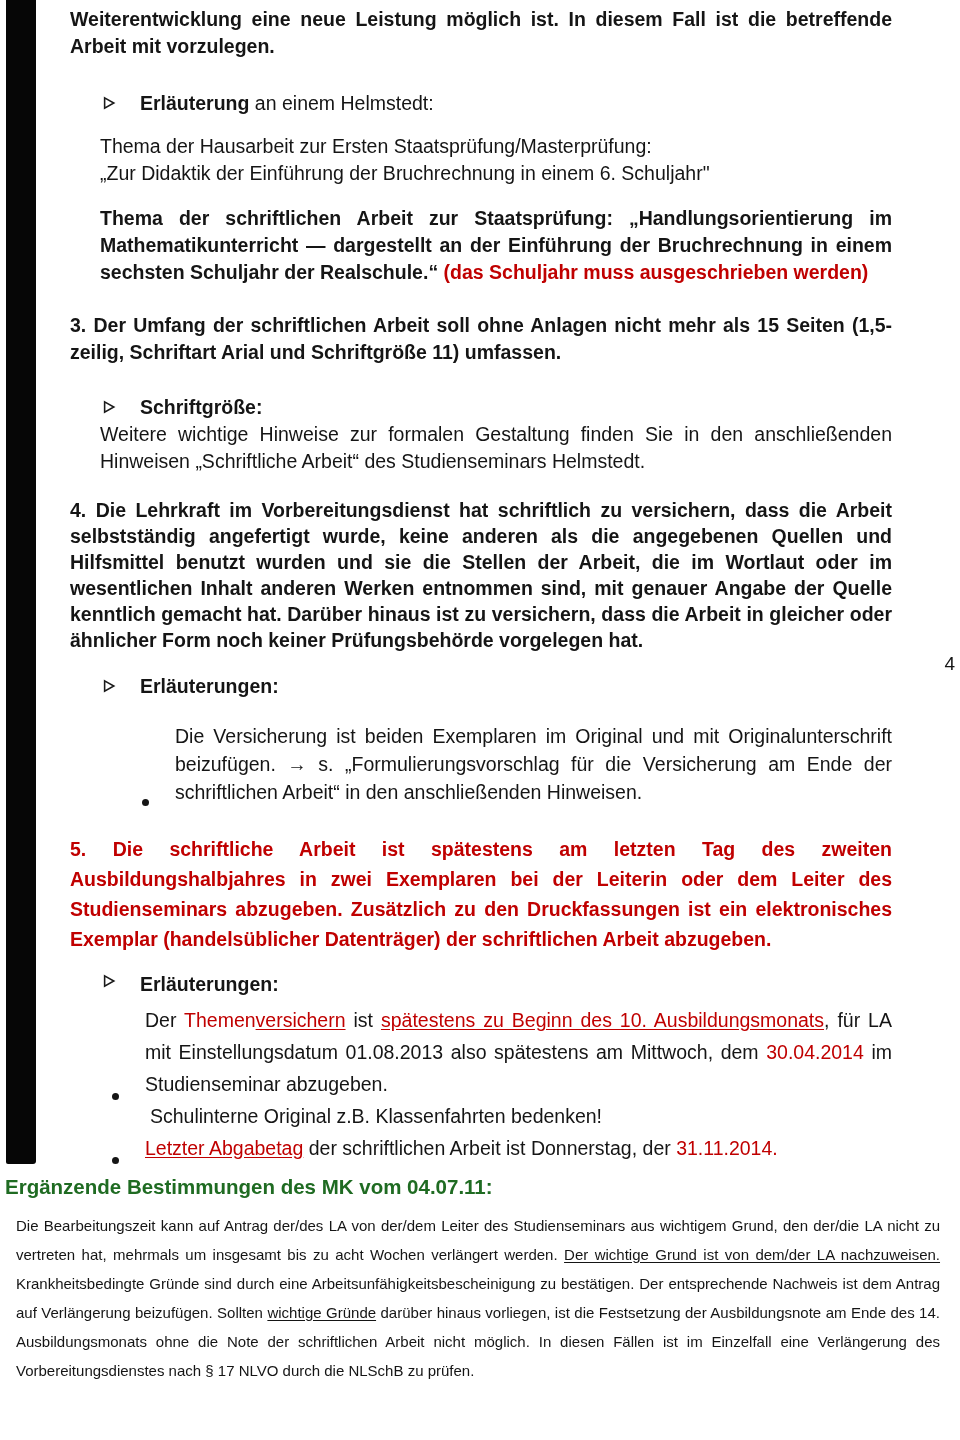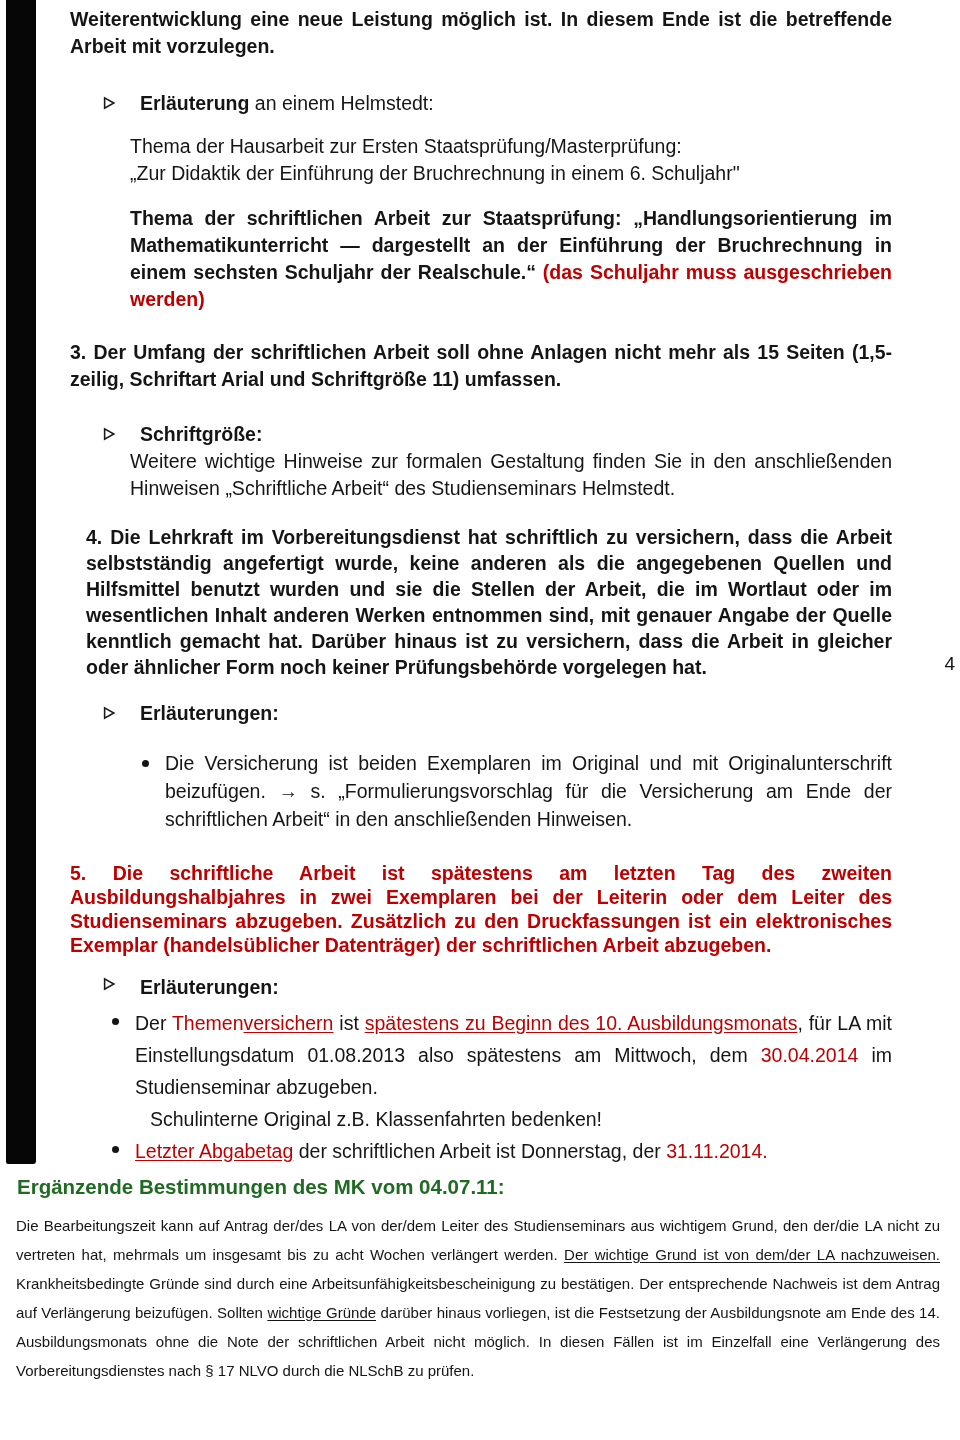--- a/index.html
+++ b/index.html
@@ -44,64 +44,64 @@
   .arrow-row .arrow{flex:0 0 auto;margin-top:5px;line-height:0;}
   .mb16{margin-bottom:16px;}
   .mb18{margin-bottom:18px;}
   .mb20{margin-bottom:20px;}
   .mb22{margin-bottom:22px;}
   .mb26{margin-bottom:26px;font-weight:bold;}
   .mb28{margin-bottom:28px;}
   .mb14{margin-bottom:14px;}
   .mb4{margin-bottom:4px;}
 
-  .ind{margin-left:60px;}
+  .ind{margin-left:30px;}
 
-  .item4{line-height:26px;margin-left:16px;}
+  .item4{line-height:26px;}
 
   .b-row{
-    display:flex;align-items:flex-start;gap:16px;margin-left:72px;
+    display:flex;align-items:flex-end;gap:26px;margin-left:72px;
   }
   .b-row .dot{
     flex:0 0 auto;width:7px;height:7px;border-radius:50%;
     background:#151515;margin-top:11px;
   }
   .b-row .para{flex:1 1 auto;line-height:28px;}
 
   .item5{
-    color:var(--red);font-weight:bold;line-height:24px;
+    color:var(--red);font-weight:bold;line-height:30px;
   }
 
   .note5 .b-row{margin-left:42px;}
   .note5 .para{line-height:32px;}
   .subnote{
     margin-left:80px;font-size:19.5px;line-height:32px;margin-top:0;margin-bottom:0;
   }
 
   .footer{
     position:absolute;left:5px;top:1174px;width:946px;
   }
   .footer .heading{
     font-size:20.5px;font-weight:bold;color:var(--green);
-    margin:0 0 8px 12px;line-height:26px;
+    margin:0 0 8px 0;line-height:26px;
   }
   .footer .ftext{
     font-size:15px;line-height:29px;text-align:justify;margin:11px;
   }
 </style>
 </head>
 <body>
 
 <div class="scan-strip"></div>
 
 <div class="page-num">4</div>
 
 <main class="content">
 
-  <p class="para bold intro">Weiterentwicklung eine neue Leistung möglich ist. In diesem Ende ist die betreffende Arbeit mit vorzulegen.</p>
+  <p class="para bold intro">Weiterentwicklung eine neue Leistung möglich ist. In diesem Fall ist die betreffende Arbeit mit vorzulegen.</p>
 
   <div class="arrow-row mb16">
     <span class="arrow">
       <svg width="14" height="16" viewBox="0 0 16 16">
           <path d="M3 2.2 L13.5 8 L3 13.8 Z" fill="none" stroke="#1a1a1a" stroke-width="1.8"></path>
         </svg>
     </span>
     <p class="para noj"><span class="bold">Erläuterung</span><span> an einem Helmstedt:</span></p>
   </div>
 

